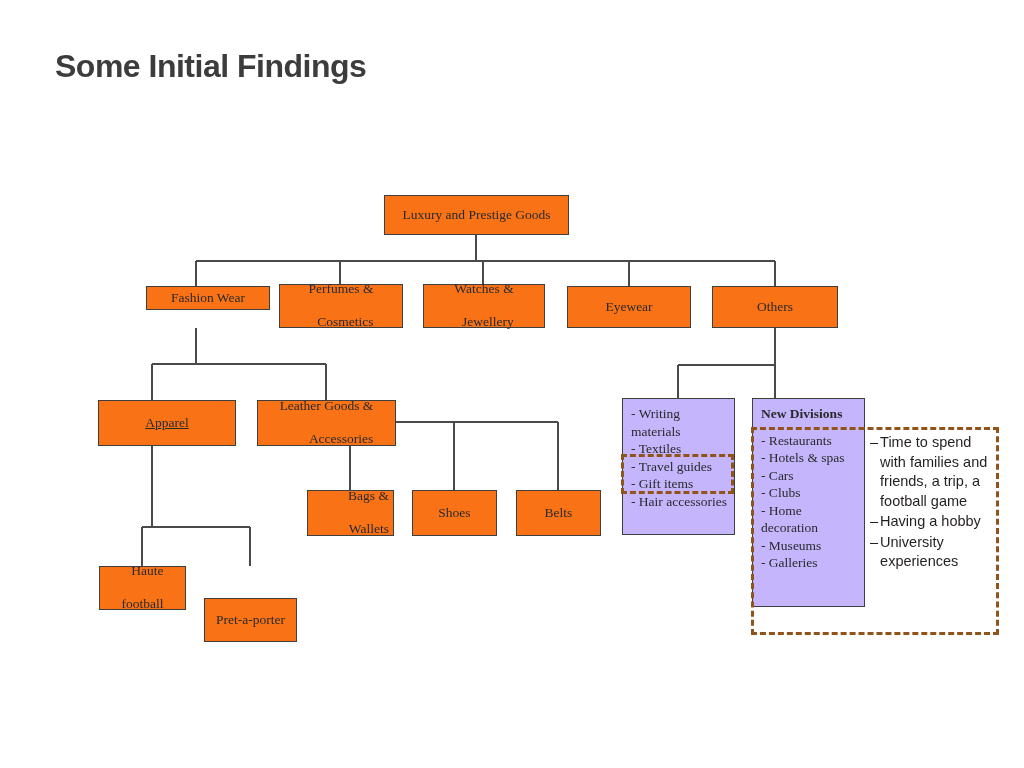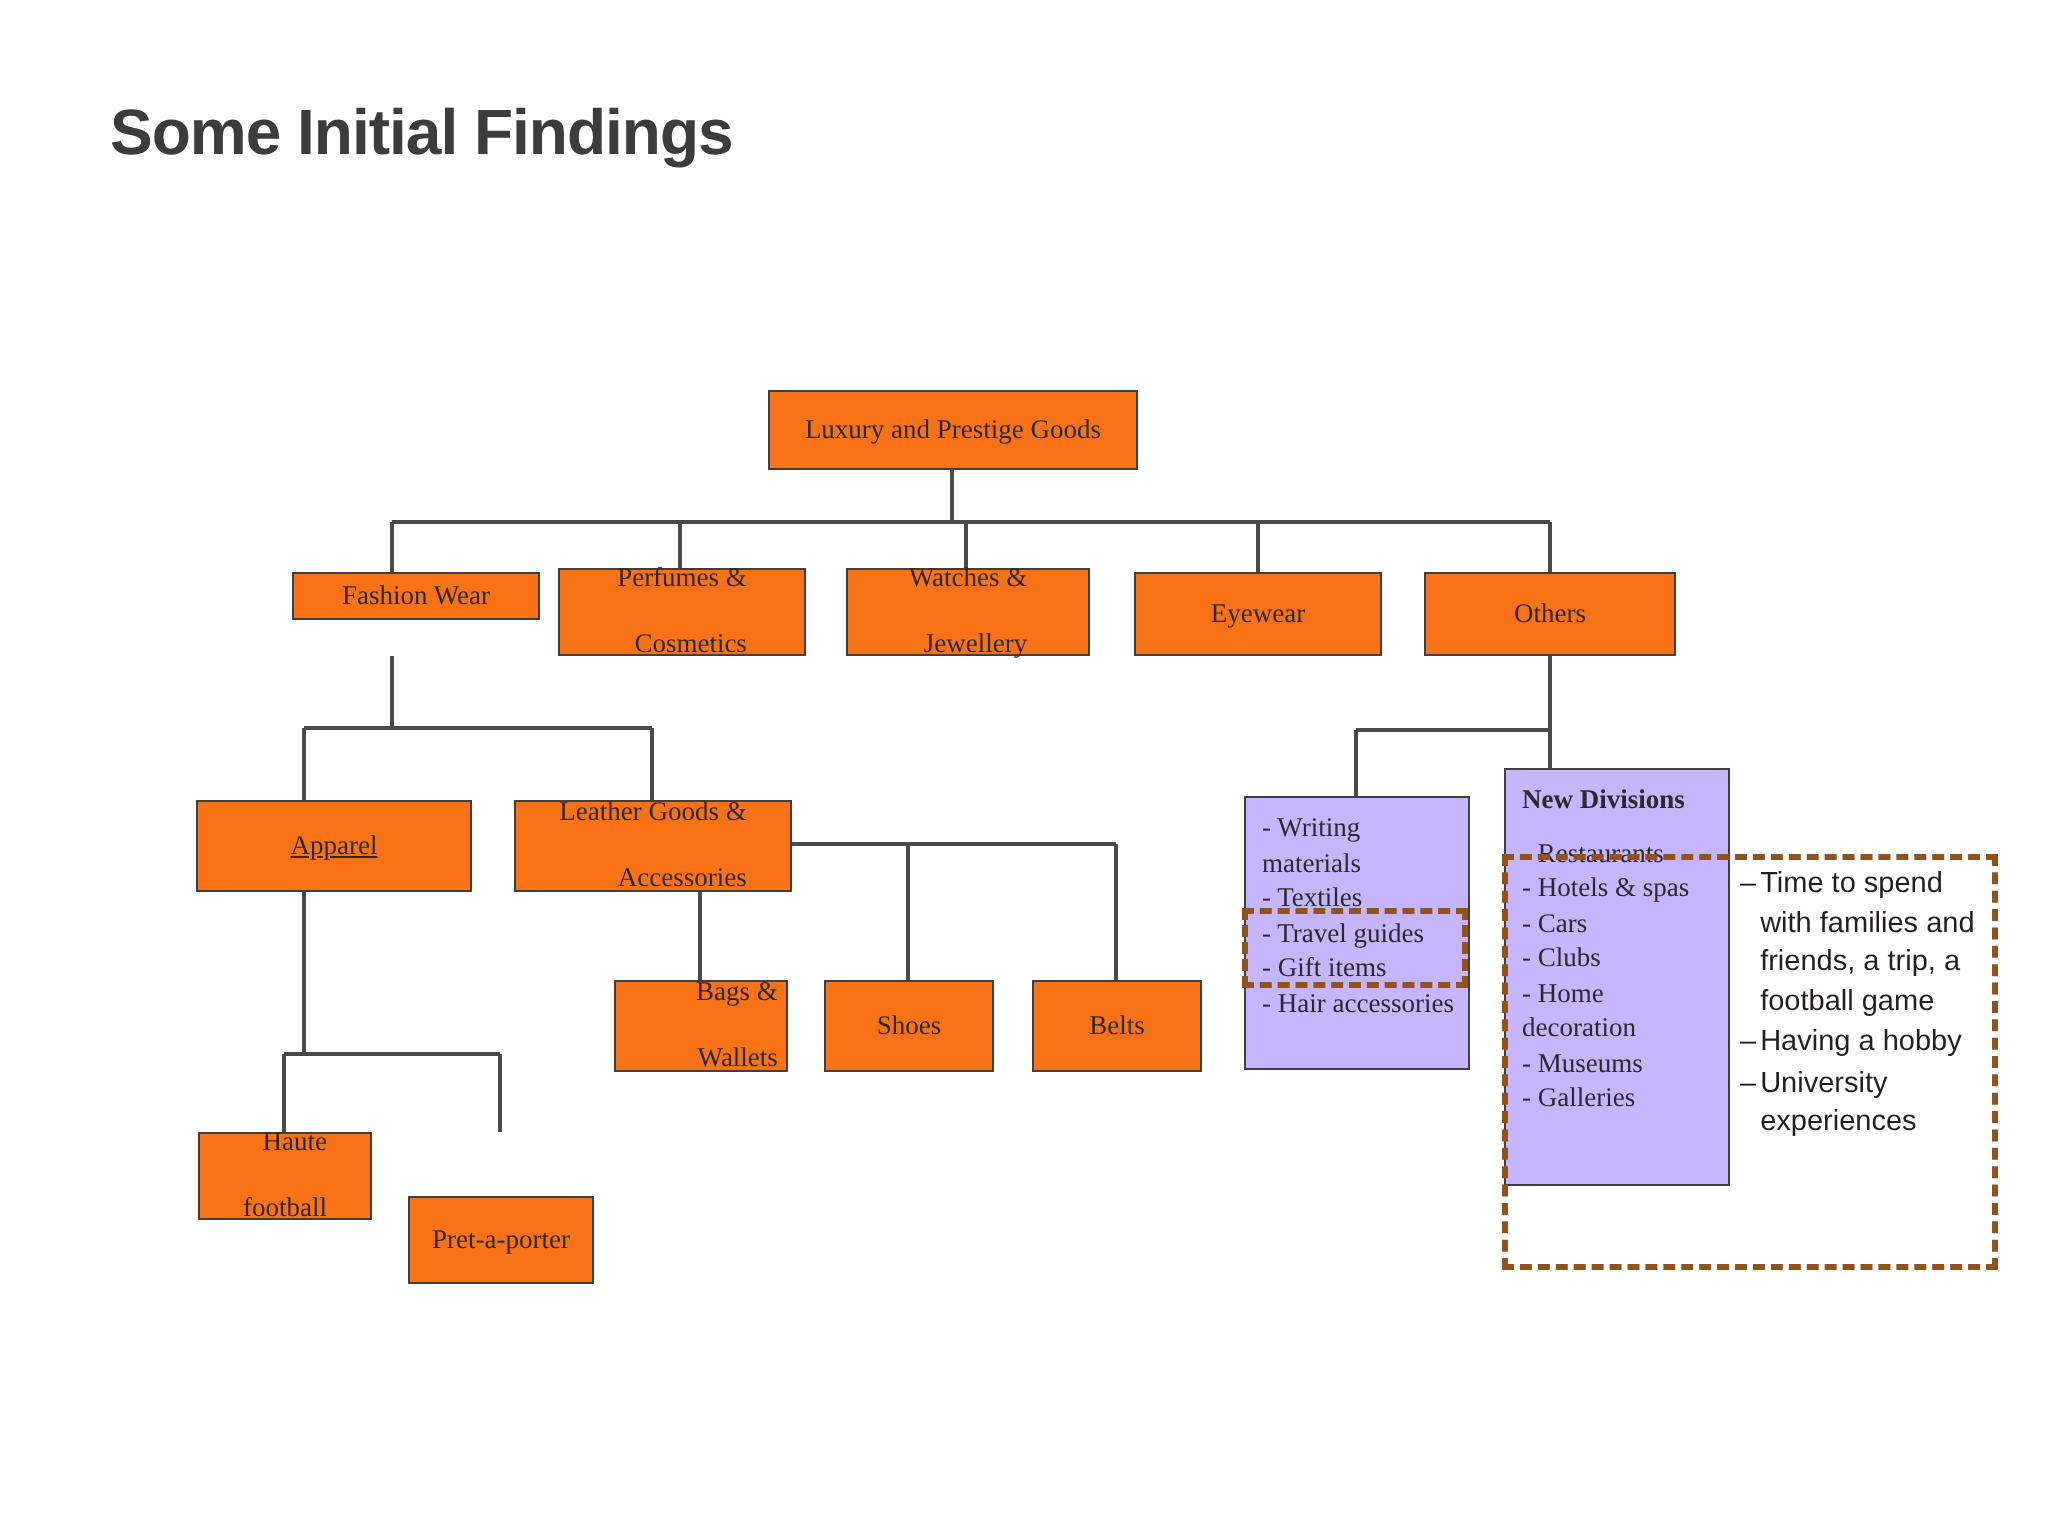--- a/index.html
+++ b/index.html
@@ -233,21 +233,21 @@
     </div>
 
     <div class="listbox" style="left:622px; top:398px; width:113px; height:137px;">
       <div class="lb-item">- Writing materials</div>
       <div class="lb-item">- Textiles</div>
       <div class="lb-item">- Travel guides</div>
       <div class="lb-item">- Gift items</div>
       <div class="lb-item">- Hair accessories</div>
     </div>
 
-    <div class="listbox" style="left:752px; top:384px; width:113px; height:209px;">
+    <div class="listbox" style="left:752px; top:398px; width:113px; height:209px;">
       <div class="lb-title">New Divisions</div>
       <div class="lb-item">- Restaurants</div>
       <div class="lb-item">- Hotels &amp; spas</div>
       <div class="lb-item">- Cars</div>
       <div class="lb-item">- Clubs</div>
       <div class="lb-item">- Home decoration</div>
       <div class="lb-item">- Museums</div>
       <div class="lb-item">- Galleries</div>
     </div>
 

